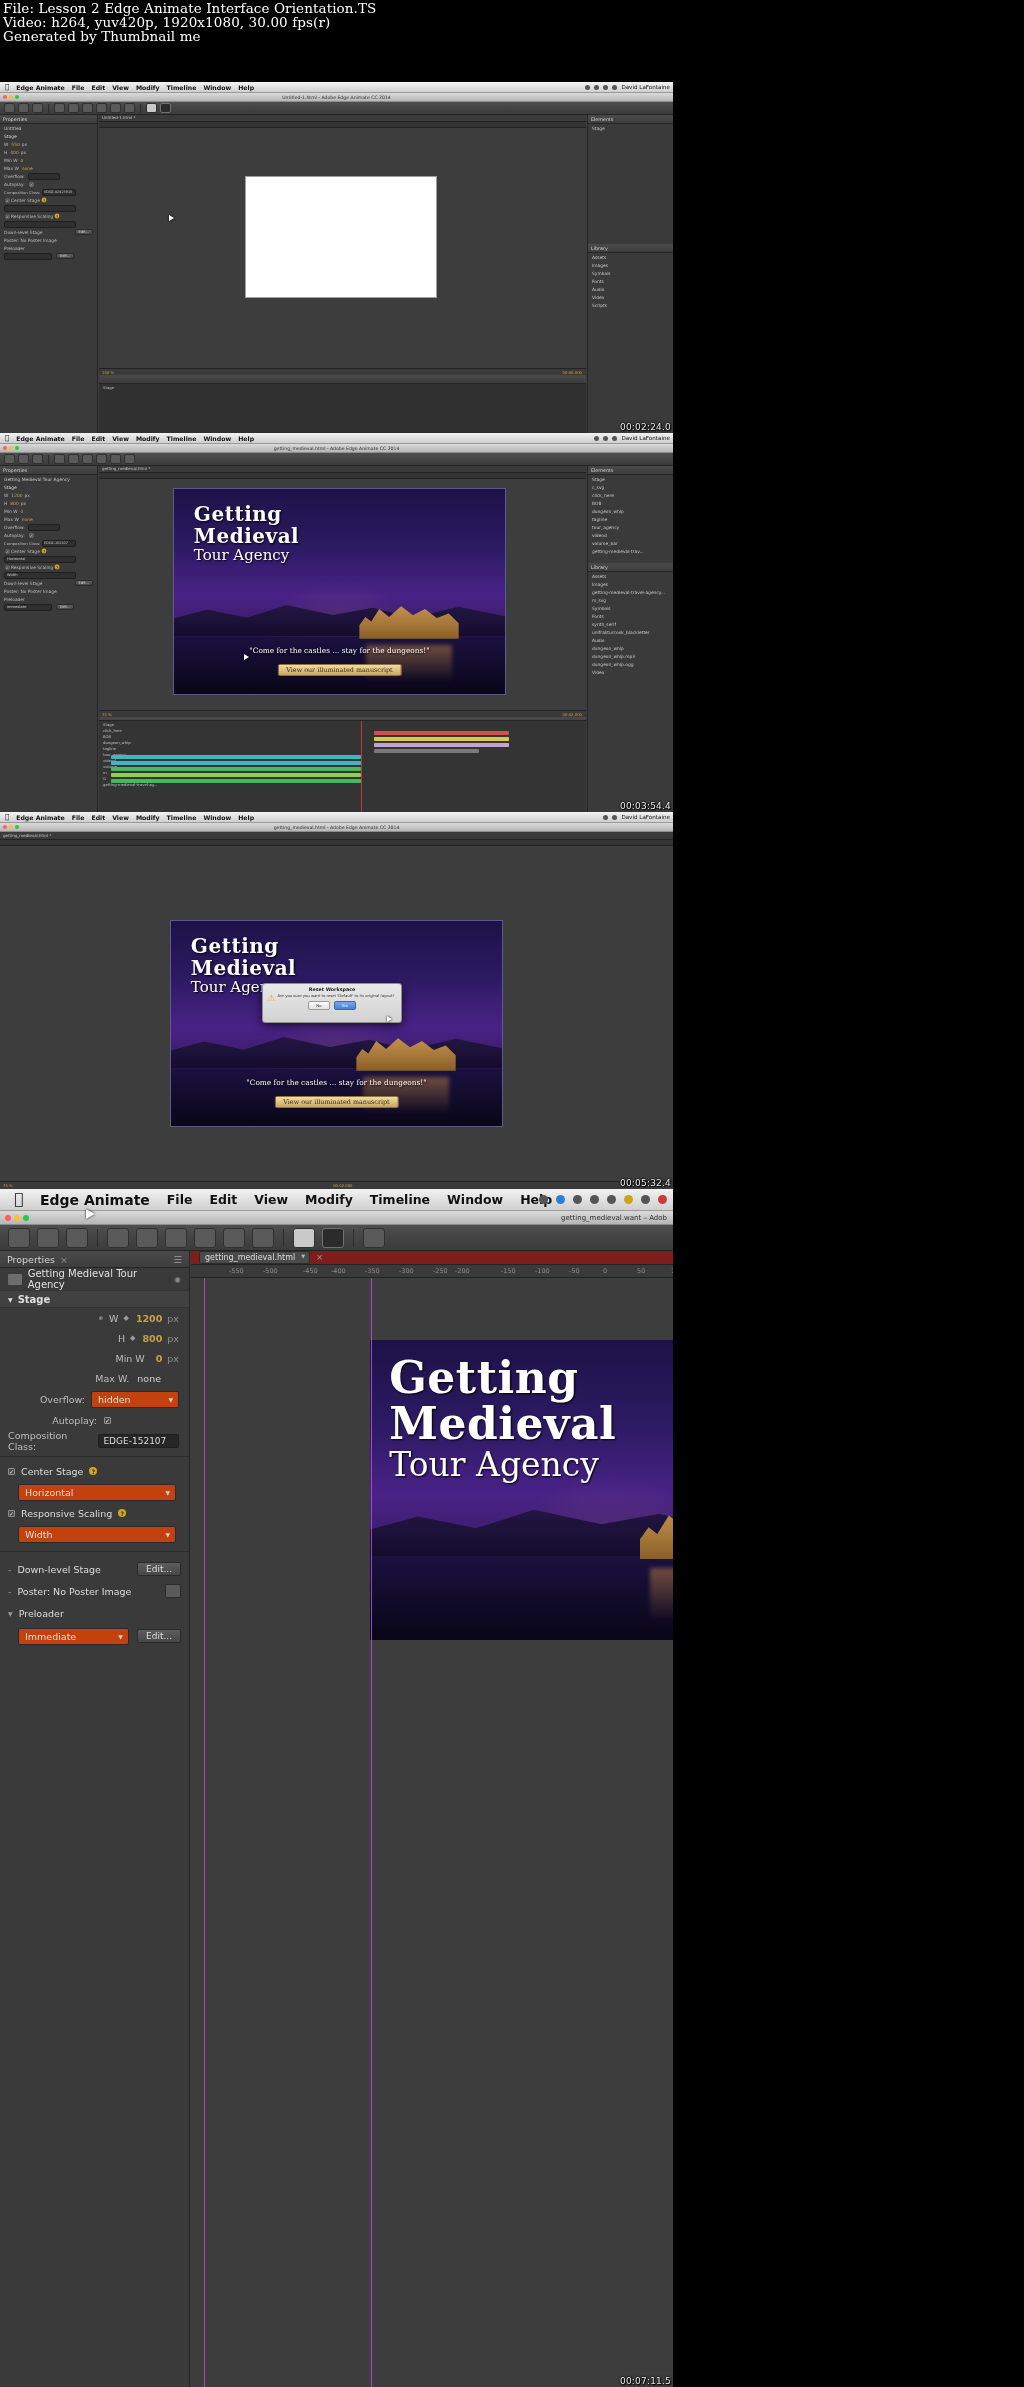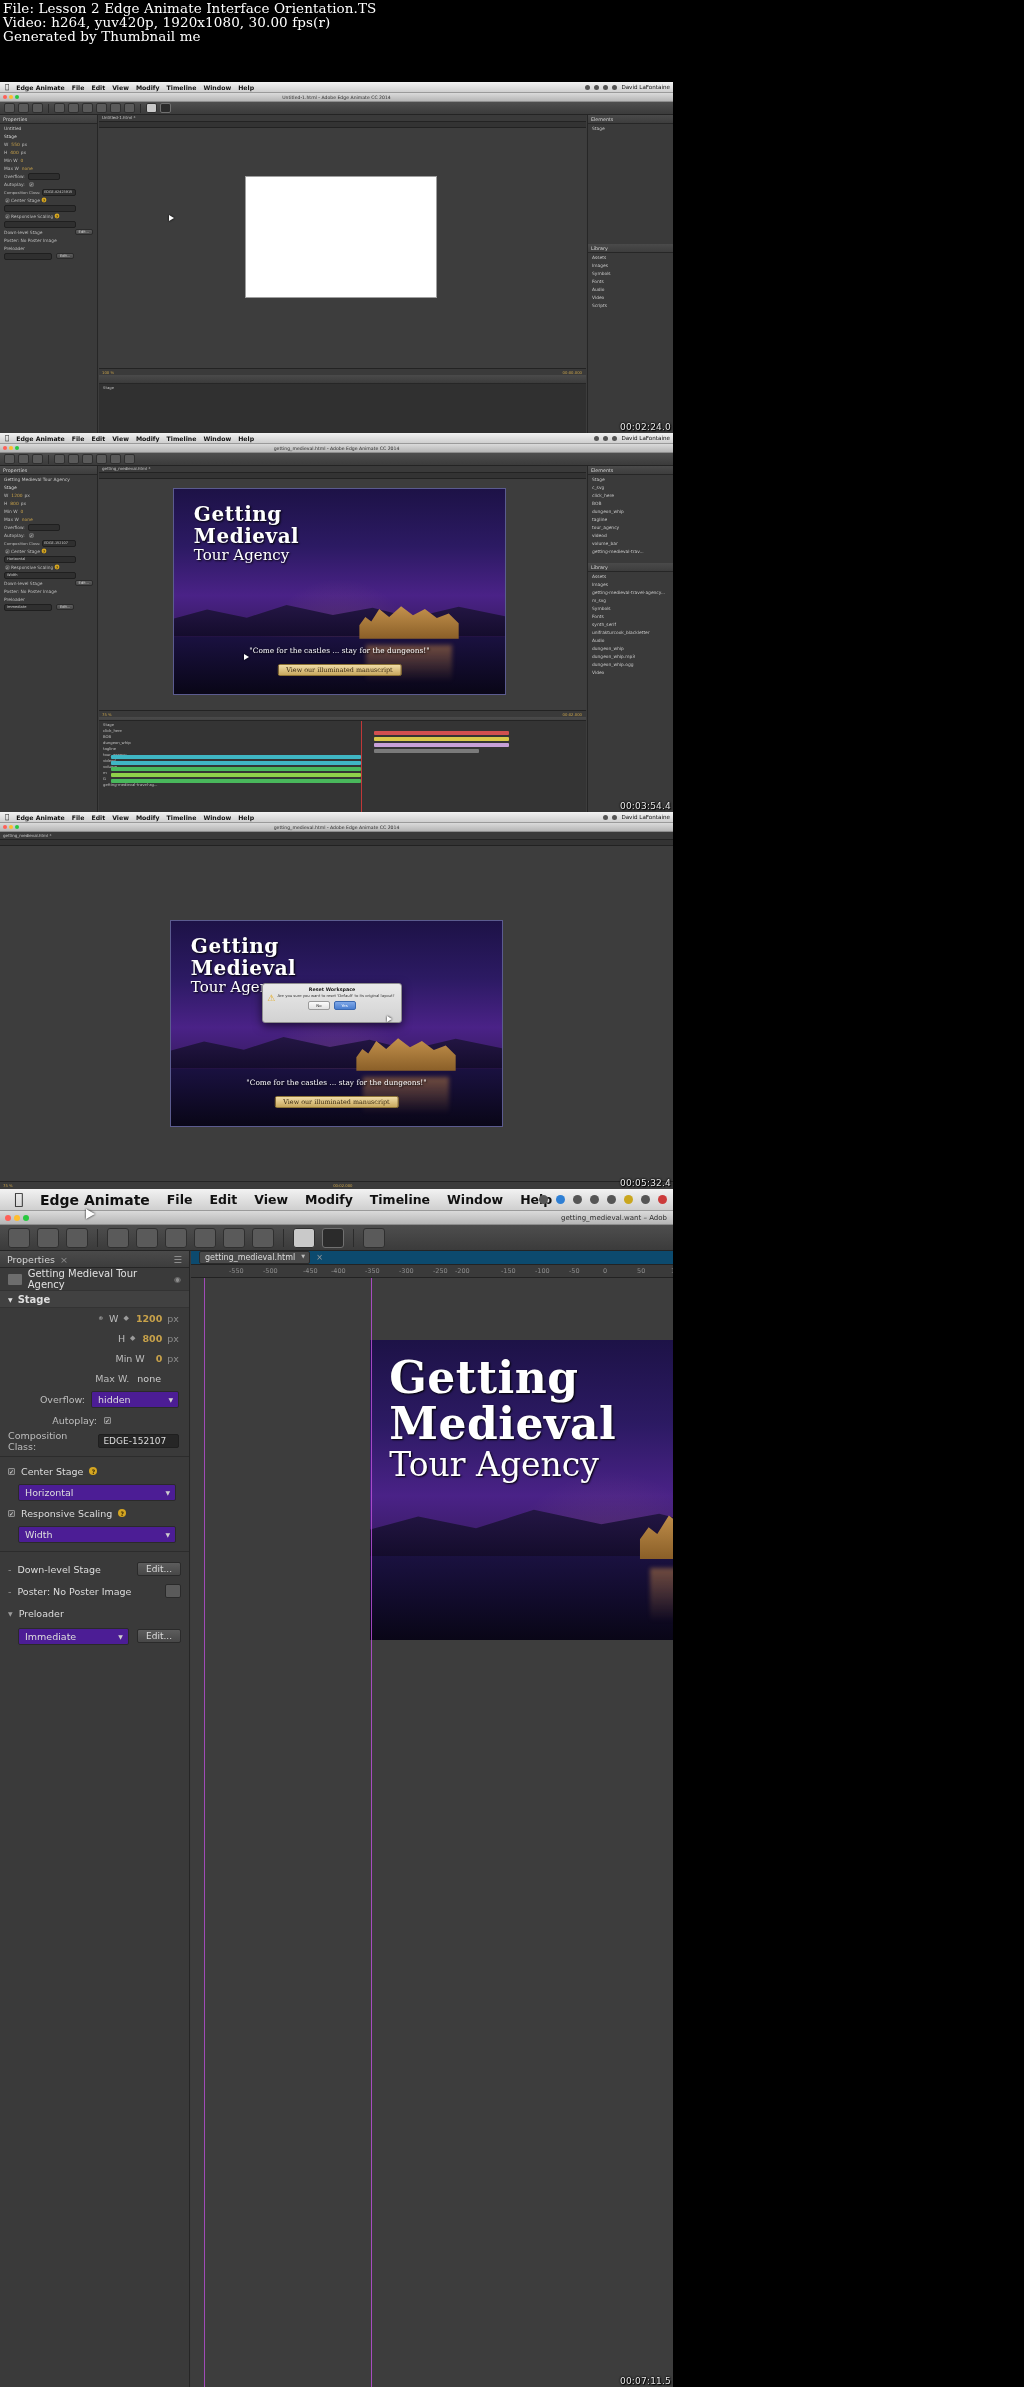--- a/index.html
+++ b/index.html
@@ -160,21 +160,21 @@
   .big .field { height:14px; }
   .big .ruler { height:12px; }
   .big .ruler .tk { font-size:6.5px; }
 
   .chk { width:7px;height:7px;border:1px solid #8f8f8f;background:#4a4a4a;border-radius:1px;
          display:inline-flex;align-items:center;justify-content:center;color:#e8e8e8;font-size:6px; }
   .help { width:8px;height:8px;border-radius:50%;background:#d5a621;color:#3a2a06;
           font-size:6px;display:inline-flex;align-items:center;justify-content:center;font-weight:bold; }
   .editbtn { background:linear-gradient(#5d5d5d,#474747); border:1px solid #2a2a2a; border-radius:2px;
              color:#ddd; font-size:9px; padding:1px 8px; }
-  .sel-dd { background:#4c1d95; border:1px solid #2a2a2a; border-radius:2px; color:#ddd;
+  .sel-dd { background:#c2410c; border:1px solid #2a2a2a; border-radius:2px; color:#ddd;
             font-size:9.5px; padding:2px 6px; position:relative; }
   .sel-dd::after { content:"\25BC"; position:absolute; right:5px; top:50%; transform:translateY(-50%); font-size:6px; color:#cfcfcf; }
   .cursor { position:absolute; width:0;height:0;border-left:5px solid #fff;border-bottom:3px solid transparent;
             border-top:3px solid transparent; filter:drop-shadow(0 0 1px #000); }
 </style>
 </head>
 <body>
 
 <div class="meta">
   <div>File: Lesson 2 Edge Animate Interface Orientation.TS</div>
@@ -696,21 +696,21 @@
       <span style="margin-right:6px;font-size:6px;color:#9b9b9b">▼</span>
       <span style="color:#dcdcdc">Preloader</span>
     </div>
     <div class="row" style="height:24px">
       <span class="sel-dd" style="width:114px;margin-left:10px"><span>Immediate</span></span>
       <span class="editbtn" style="margin-left:8px">Edit...</span>
     </div>
   </div>
 
   <div style="position:absolute;left:191px;top:62px;right:0;bottom:0;background:#3d3d3d;">
-    <div style="height:14px;background:#0c4a6e;border-bottom:1px solid #232323;display:flex;align-items:center;padding-left:8px;">
+    <div style="height:14px;background:#7f1d1d;border-bottom:1px solid #232323;display:flex;align-items:center;padding-left:8px;">
       <span style="background:#4a4a4a;border:1px solid #2a2a2a;border-radius:2px;font-size:8px;color:#dcdcdc;padding:1px 14px 1px 5px;position:relative;">
         <span>getting_medieval.html</span>
         <span style="position:absolute;right:4px;top:1px;font-size:5px;color:#bdbdbd">▼</span>
       </span>
       <span style="margin-left:6px;color:#9b9b9b;font-size:8px">×</span>
     </div>
     <div class="ruler" style="height:13px;background:#3a3a3a;">
       <span class="tk" style="left:4px;top:14px">-600</span>
       <span class="tk" style="left:38px;top:2px">-550</span>
       <span class="tk" style="left:72px;top:2px">-500</span>

